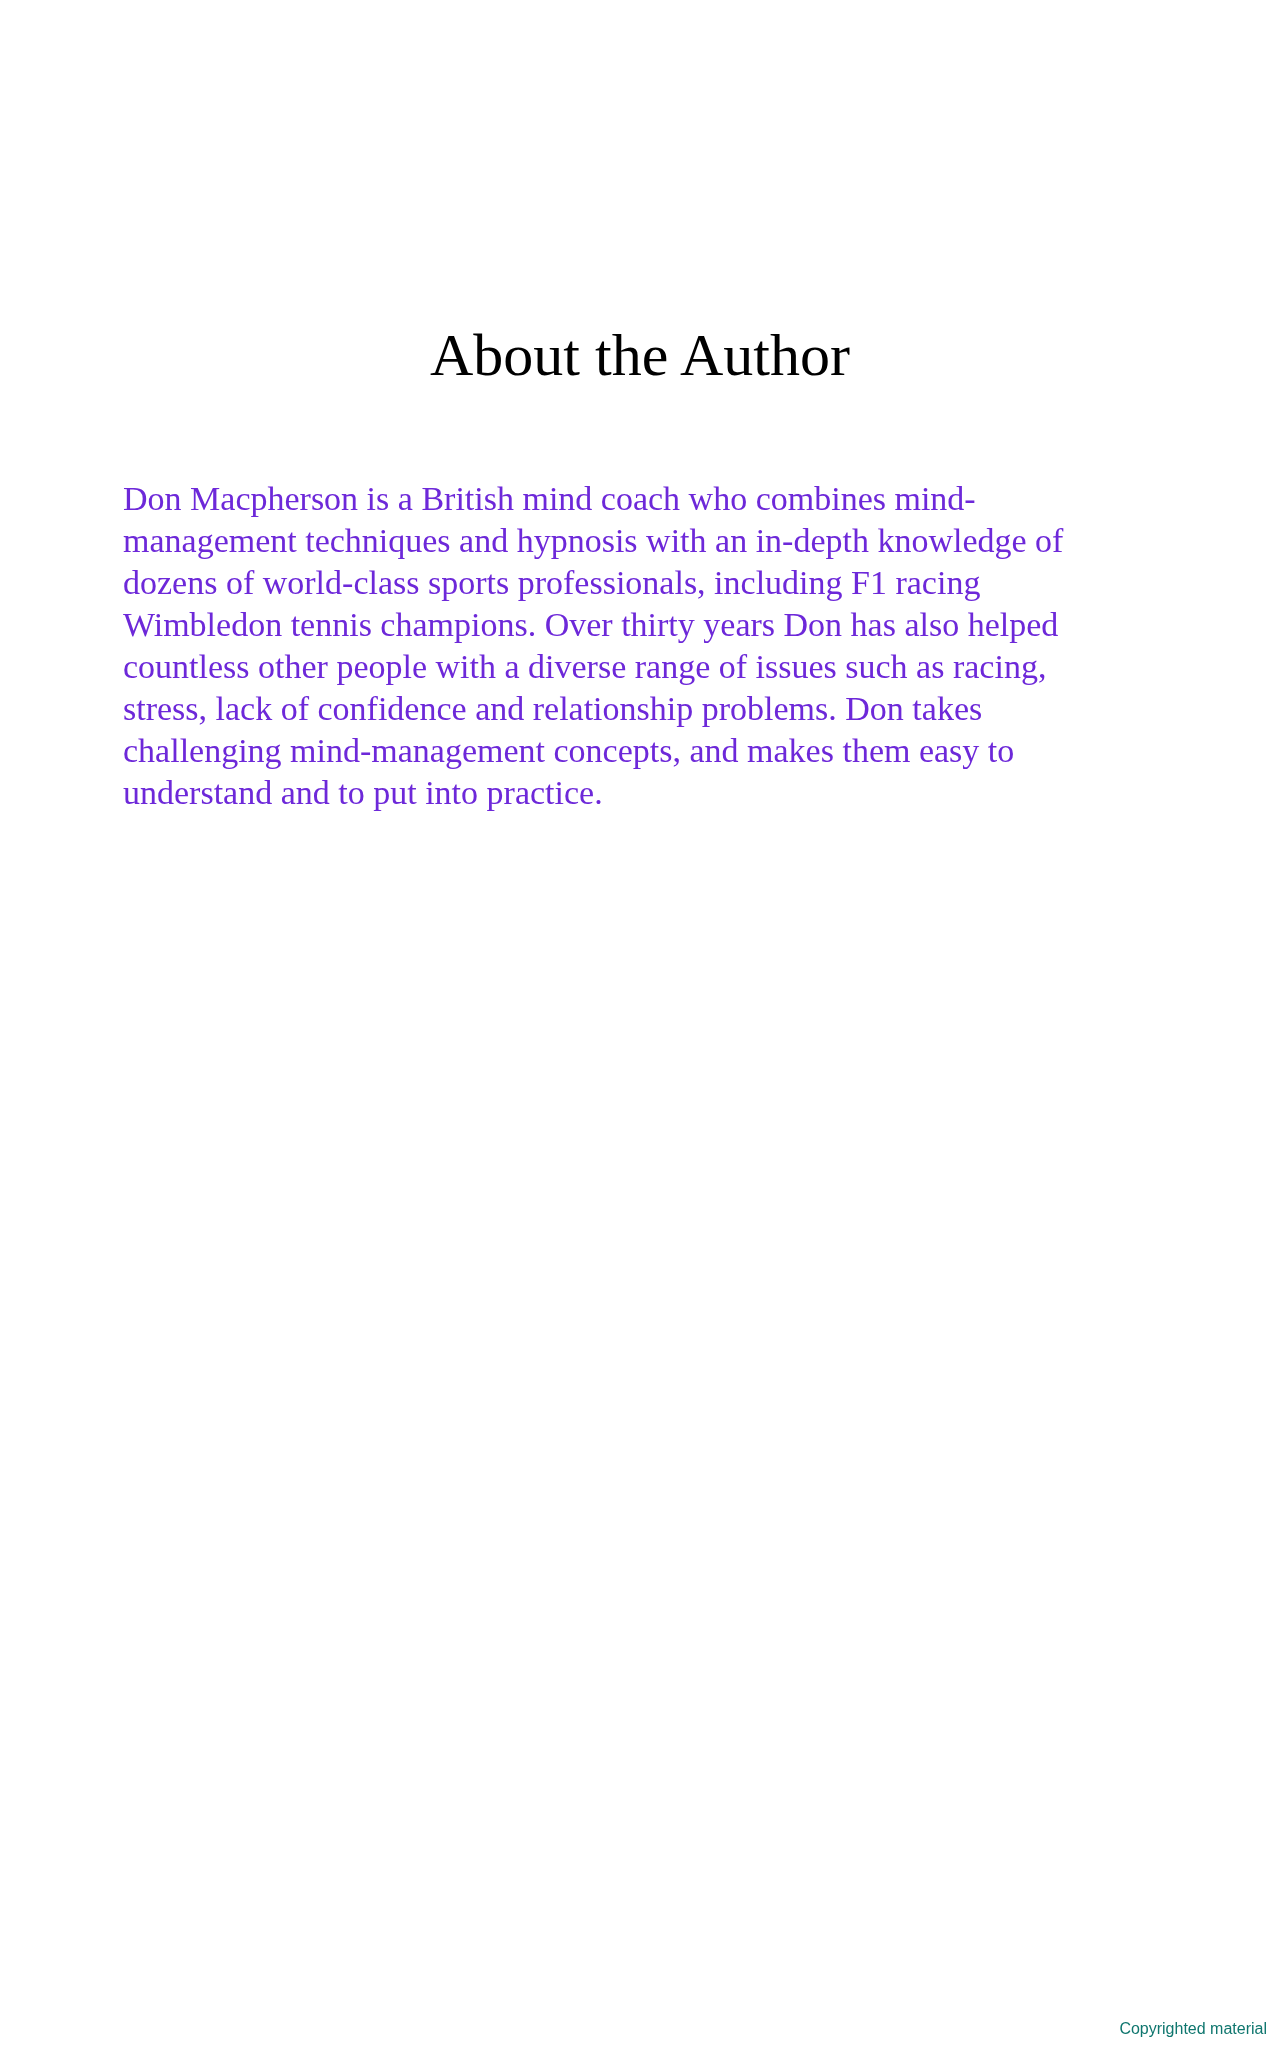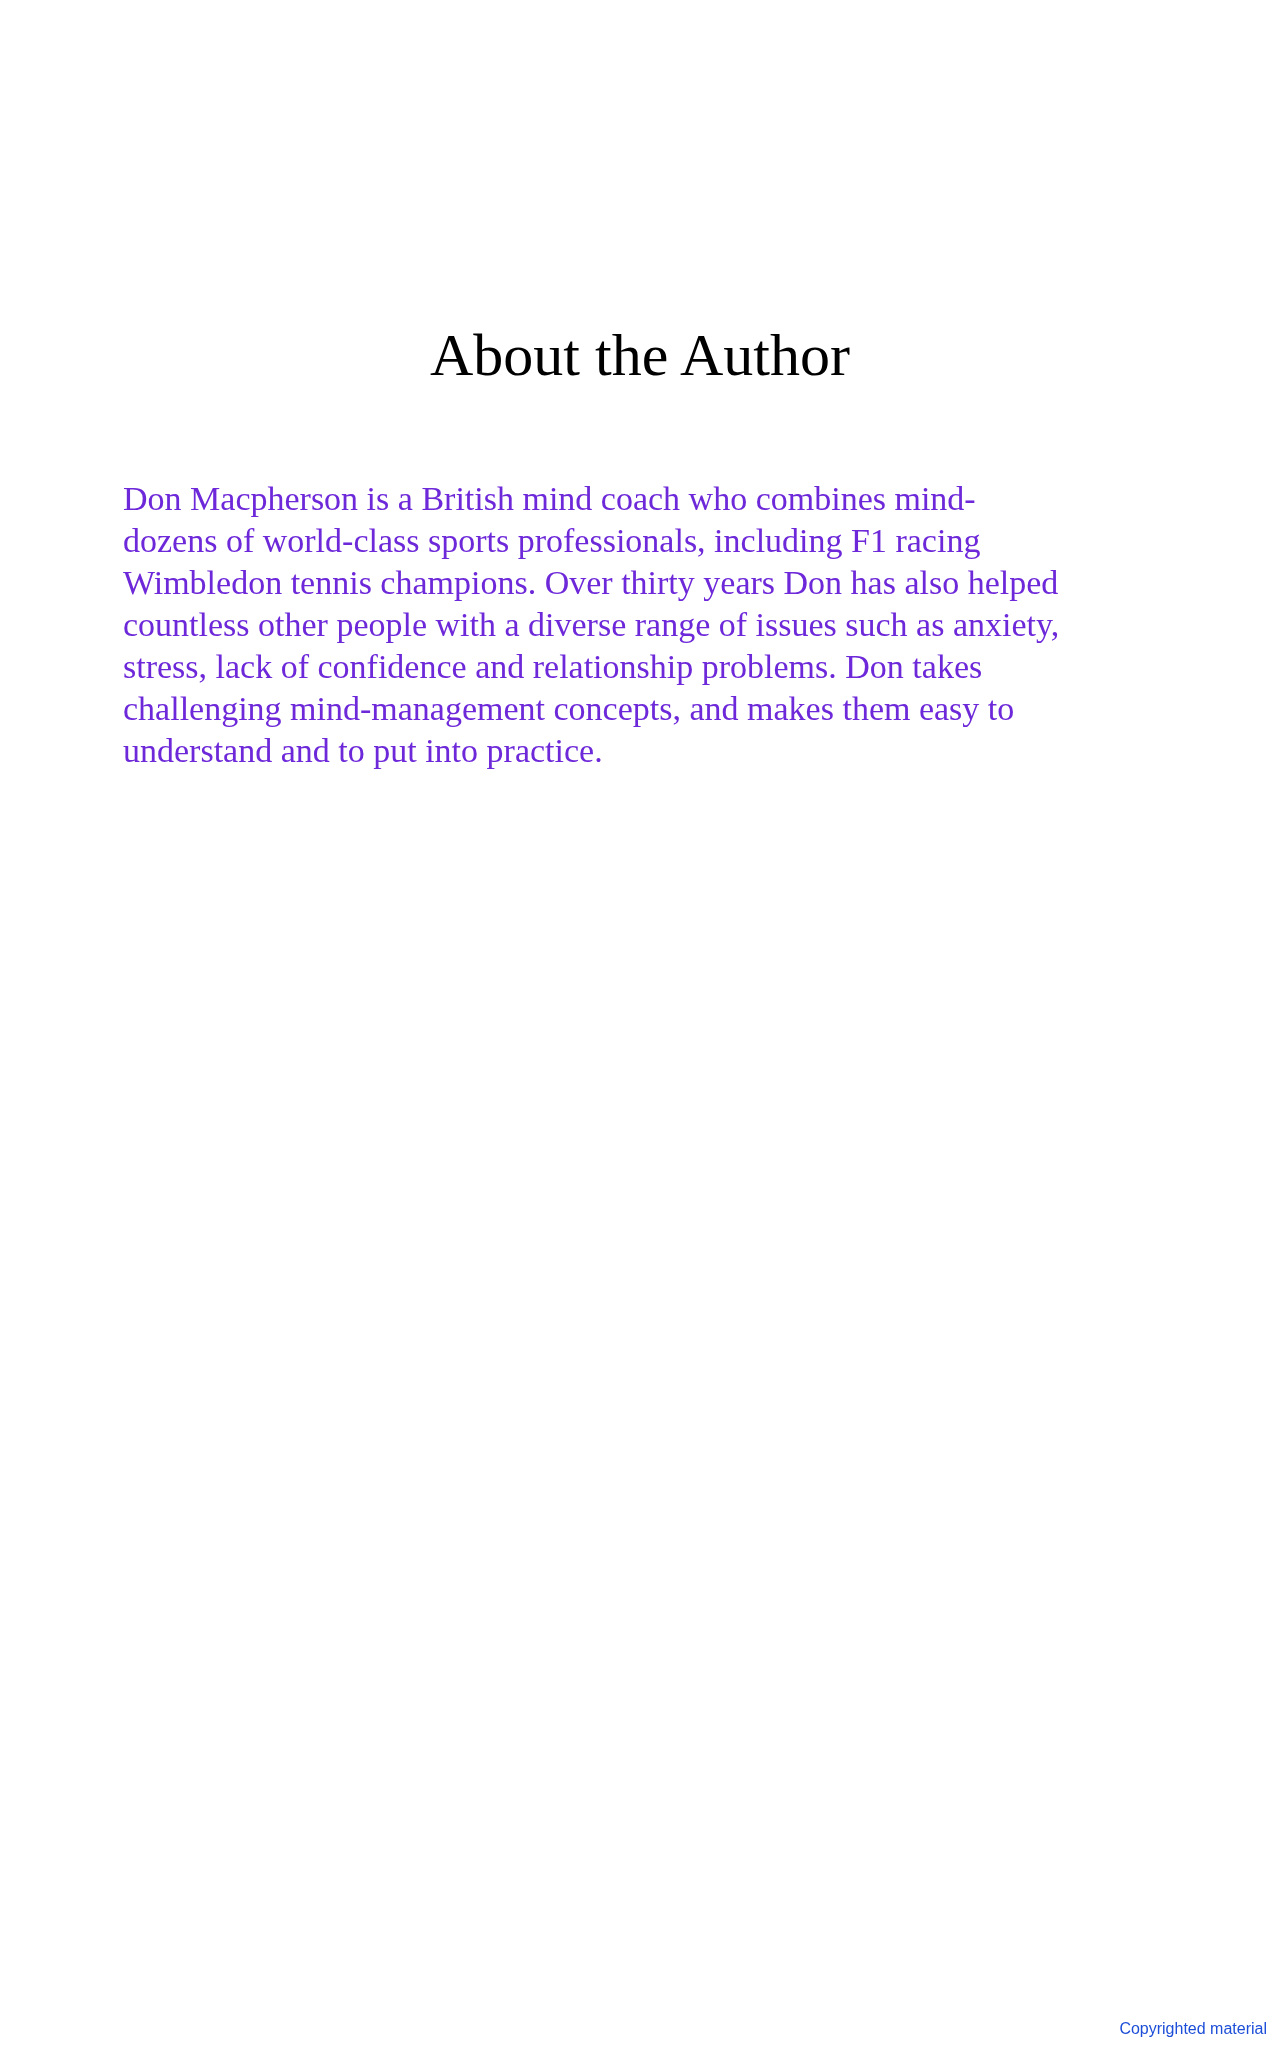--- a/index.html
+++ b/index.html
@@ -45,36 +45,37 @@
   .body-text .line {
     white-space: nowrap;
   }
   .watermark {
     position: absolute;
     top: 2019px;
     right: 13px;
     font-family: "Liberation Sans", sans-serif;
     font-size: 16px;
     line-height: 20px;
-    color: #1d4ed8;
+    color: #0f766e;
     white-space: nowrap;
   }
 </style>
 </head>
 <body>
 
 <div class="page">
 
   <h1 class="page-title">About the Author</h1>
 
   <div class="body-text">
     <div class="line">Don Macpherson is a British mind coach who combines mind-</div>
+    <div class="line">management techniques and hypnosis with an in-depth knowledge of</div>
     <div class="line">dozens of world-class sports professionals, including F1 racing</div>
     <div class="line">Wimbledon tennis champions. Over thirty years Don has also helped</div>
-    <div class="line">countless other people with a diverse range of issues such as anxiety,</div>
+    <div class="line">countless other people with a diverse range of issues such as racing,</div>
     <div class="line">stress, lack of confidence and relationship problems. Don takes</div>
     <div class="line">challenging mind-management concepts, and makes them easy to</div>
     <div class="line">understand and to put into practice.</div>
   </div>
 
   <div class="watermark">Copyrighted material</div>
 
 </div>
 
 </body></html>

